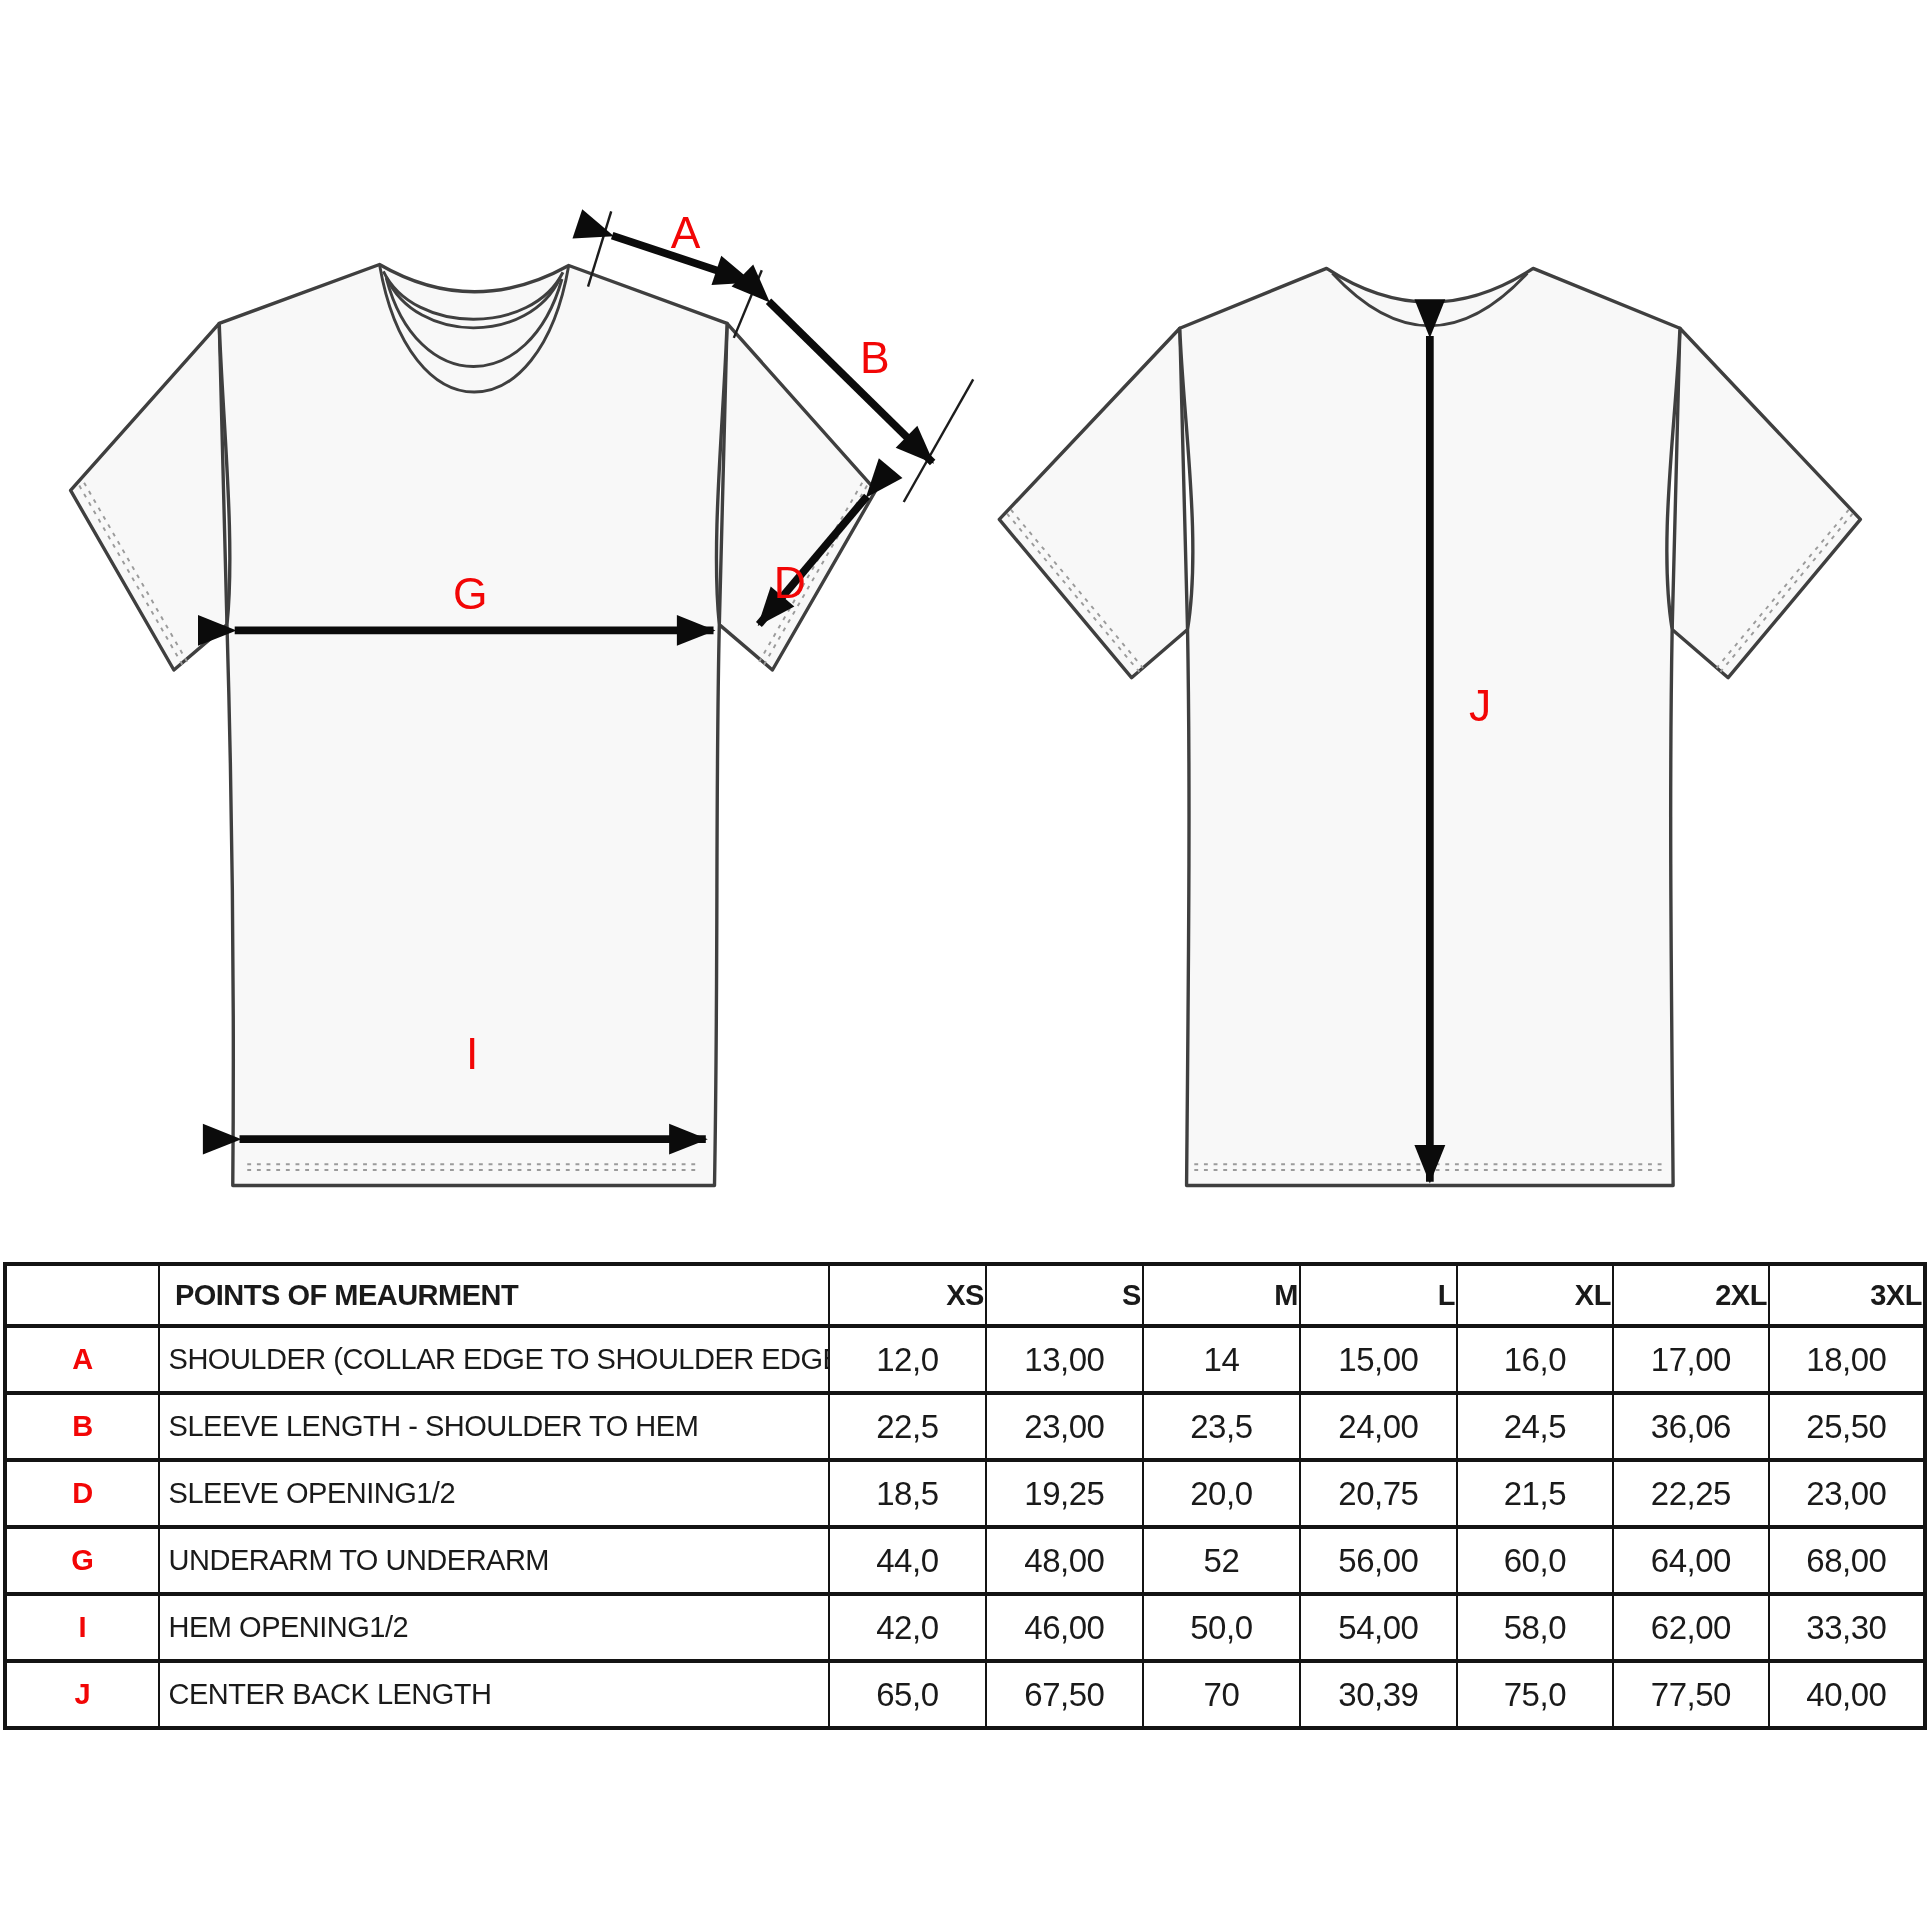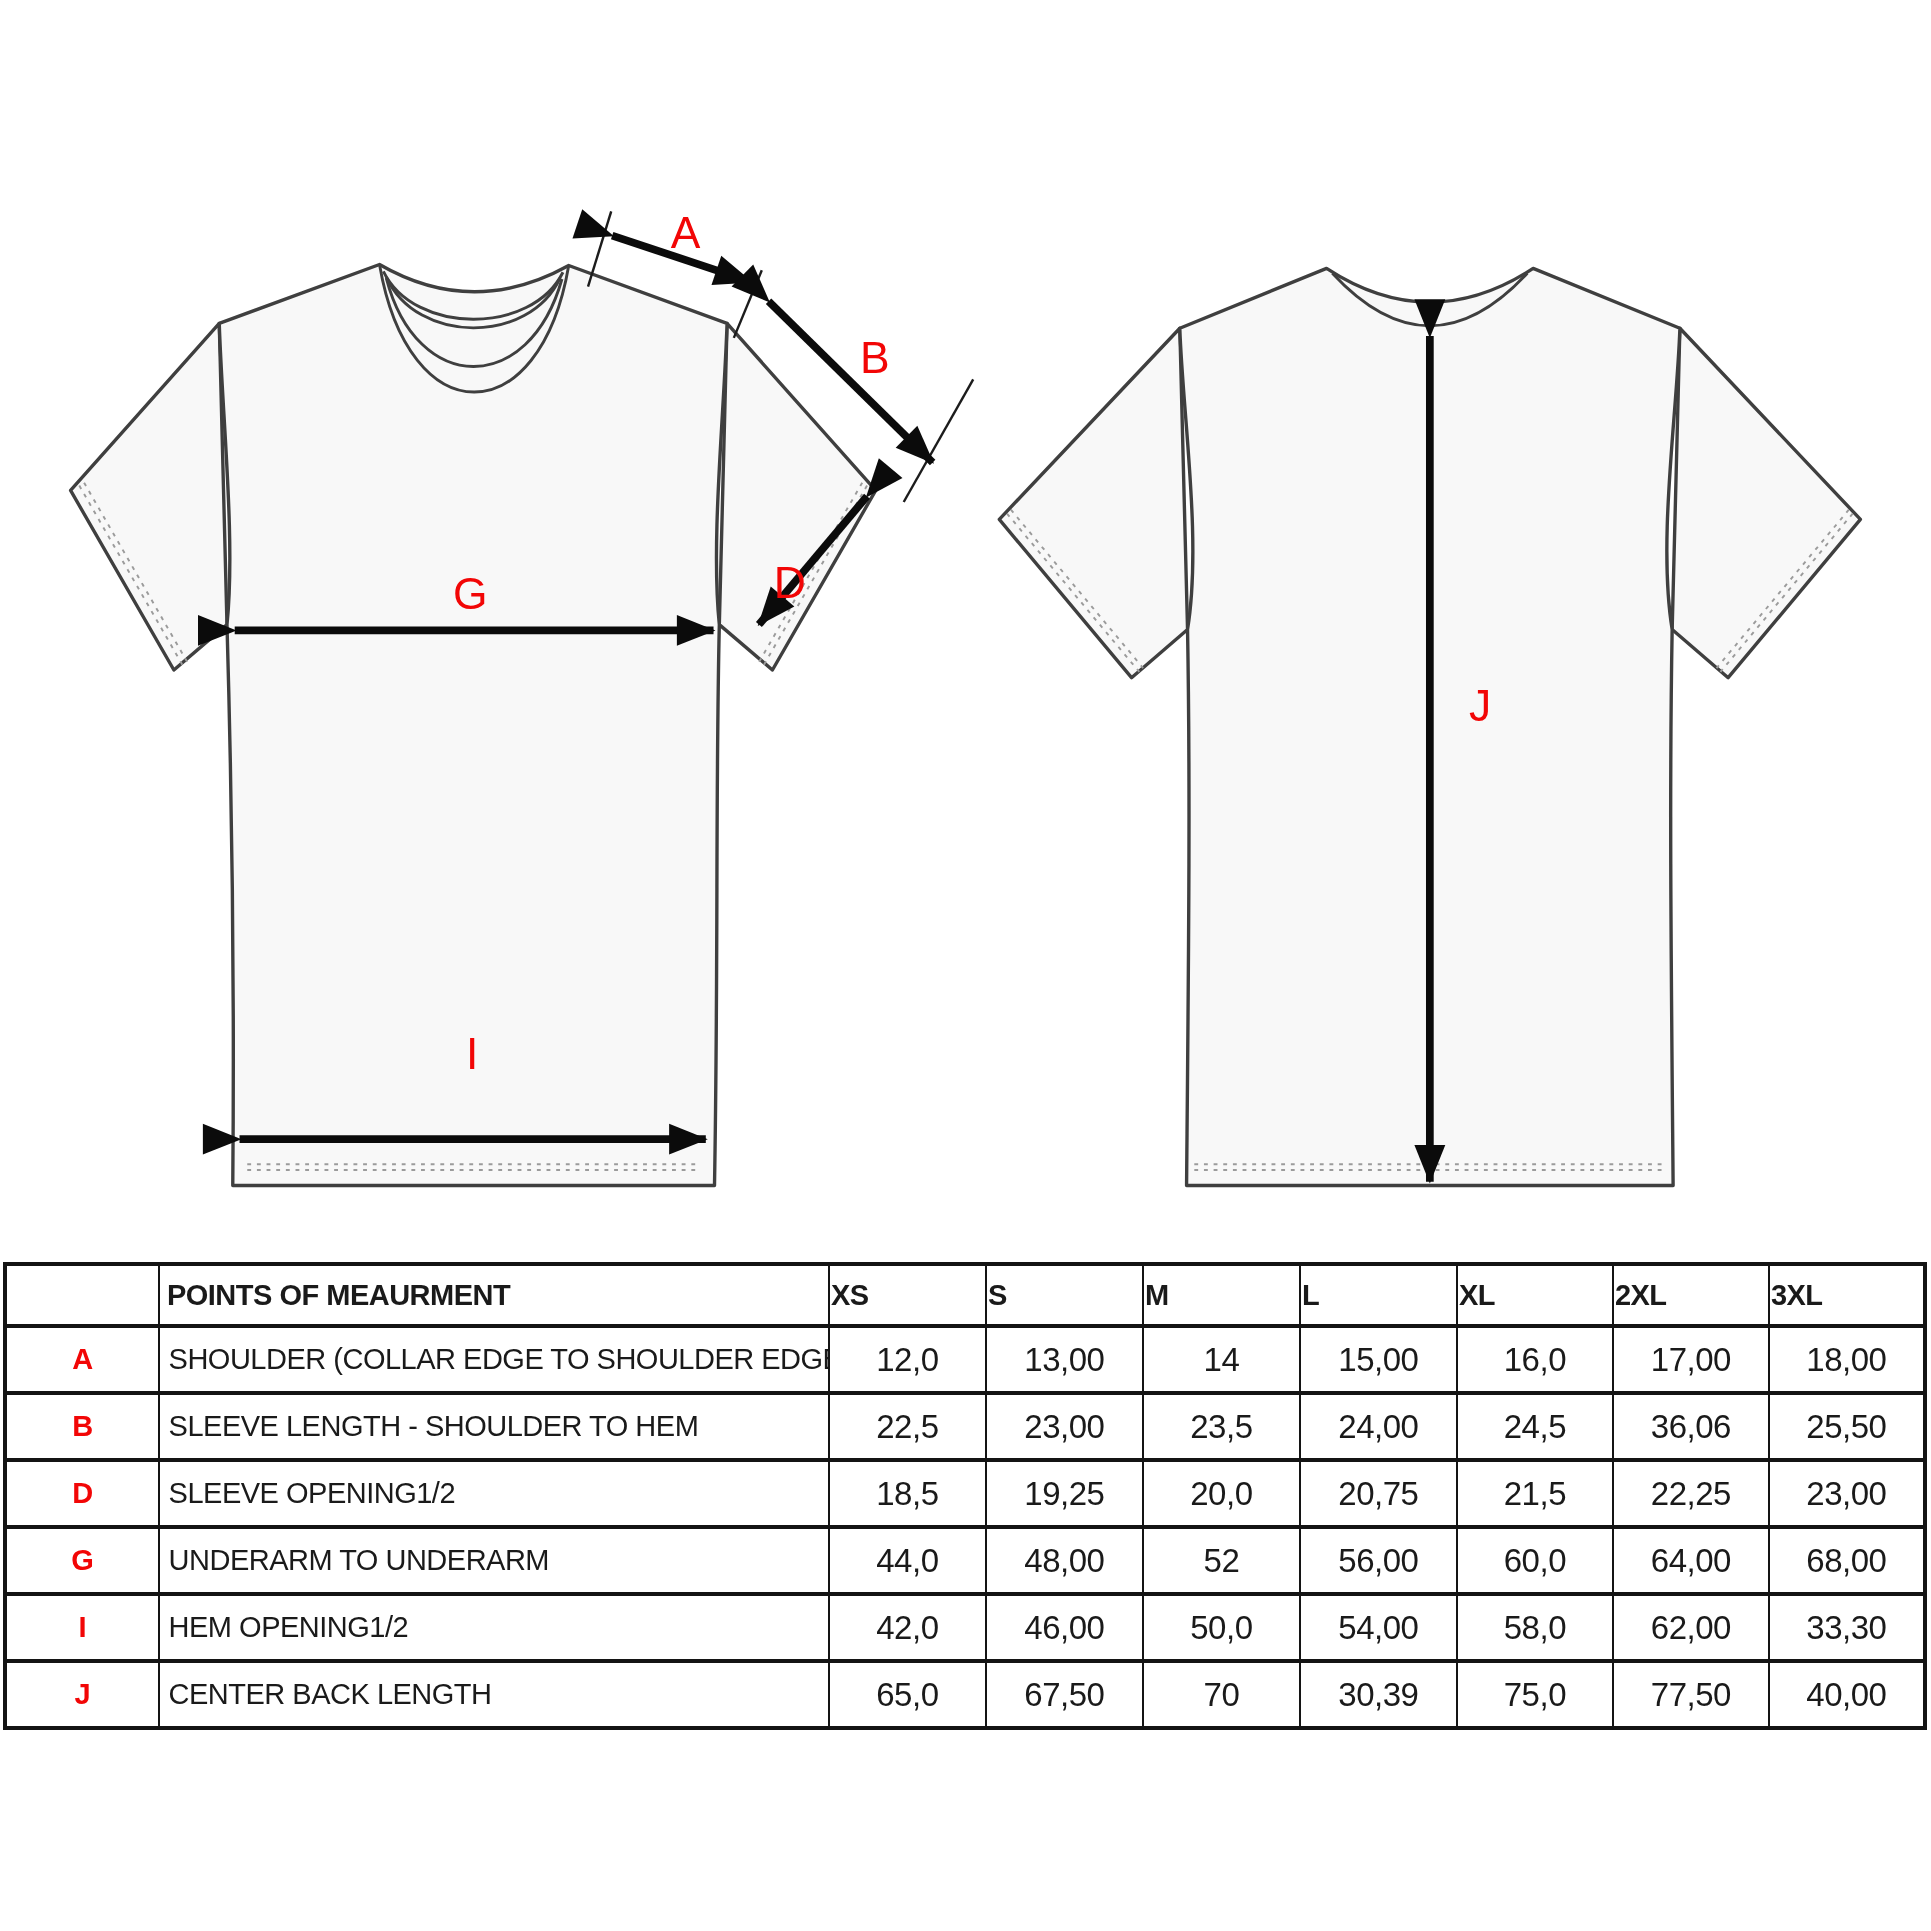--- a/index.html
+++ b/index.html
@@ -18,22 +18,22 @@
        fill:var(--accent-red,#f20606);text-anchor:middle;}
 
   
   table.size-table{position:absolute;left:2.9px;top:1262px;width:1923px;
         border-collapse:collapse;table-layout:fixed;border:4.8px solid #141414;}
   .size-table th,.size-table td{border-left:2.9px solid #141414;border-right:2.9px solid #141414;
         border-top:4.8px solid #141414;border-bottom:4.8px solid #141414;
         color:#1a1a1a;letter-spacing:-0.5px;overflow:hidden;white-space:nowrap;}
   .size-table thead tr{height:62px;}
   .size-table tbody tr{height:67px;}
-  .size-table th{font-size:29px;font-weight:bold;text-align:left;}
-  .size-table th.c-desc{text-align:left;padding-left:7px;}
+  .size-table th{font-size:29px;font-weight:bold;text-align:right;}
+  .size-table th.c-desc{text-align:left;padding-left:15px;}
   .size-table td{font-size:33px;font-weight:normal;text-align:center;}
   .size-table td.letter{color:var(--accent-red,#f20606);font-weight:bold;font-size:29px;}
   .size-table td.desc{text-align:left;padding-left:8.7px;font-size:29px;}
 </style>
 </head>
 <body>
 
 <div class="canvas">
 
   <svg class="diagram" width="1931" height="1255" viewBox="0 0 2000 1300">

